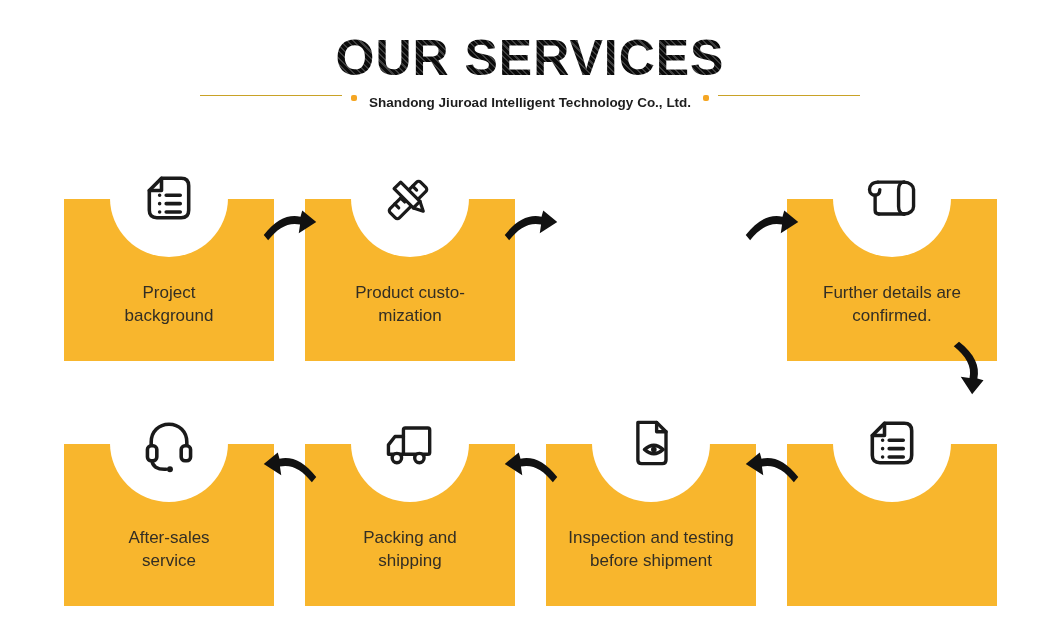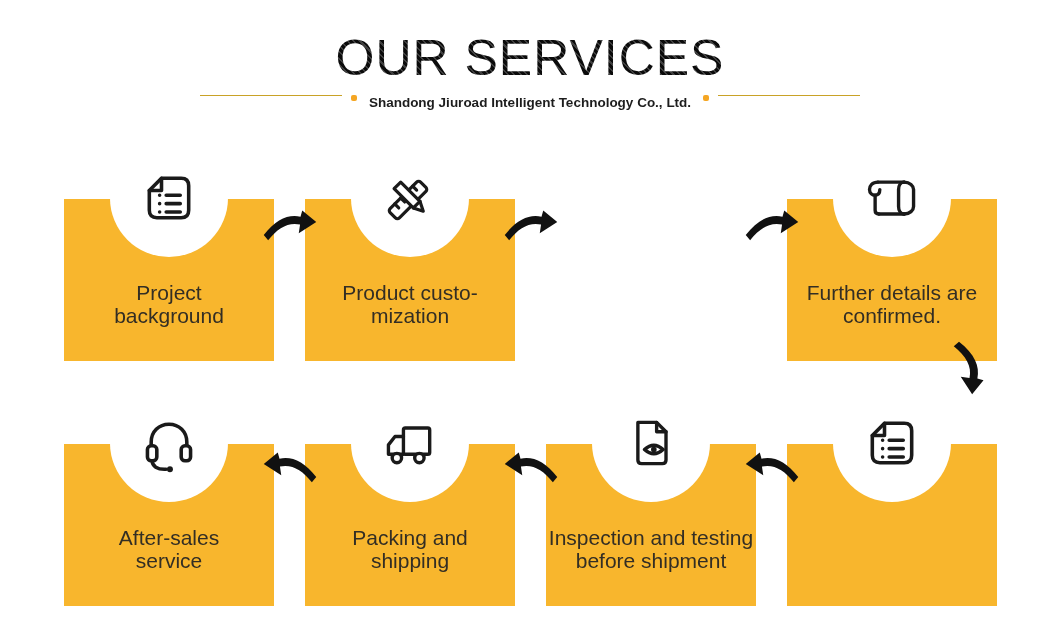--- a/index.html
+++ b/index.html
@@ -5,21 +5,21 @@
   * { margin:0; padding:0; box-sizing:border-box; }
   html,body { background:#fff; }
   #canvas {
     position:relative; width:1060px; height:632px; background:#fff;
     font-family:"Liberation Sans","DejaVu Sans",sans-serif; overflow:hidden;
   }
 
   
   .title {
     position:absolute; top:32px; left:0; width:100%;
-    text-align:center; font-size:50px; line-height:1.04; font-weight:400;
+    text-align:center; font-size:50px; line-height:1.04; font-weight:700;
     letter-spacing:1px; color:var(--title-black,#151515);
   }
   @supports (-webkit-background-clip: text) {
     .title .hatch {
       background:repeating-linear-gradient(45deg,#0b0b0b 0 3px,#3f3f3f 3px 4.5px);
       -webkit-background-clip:text; background-clip:text; color:transparent;
     }
   }
   .subtitle-bar {
     position:absolute; top:95px; left:50%; transform:translateX(-50%);
@@ -35,21 +35,21 @@
     background:var(--card-yellow,#F8B62D);
   }
   .circle {
     position:absolute; top:-60px; left:50%; transform:translateX(-50%);
     width:118px; height:118px; border-radius:50%; background:#fff;
     display:flex; align-items:center; justify-content:center;
   }
   .circle svg { display:block; }
   .card-label {
     position:absolute; top:82px; left:0; width:100%;
-    text-align:center; font-size:21px; line-height:23px;
+    text-align:center; font-size:17px; line-height:23px;
     color:var(--text-dark,#332E24);
   }
 
   
   .arrow { position:absolute; width:56px; height:40px; }
   .arrow svg { display:block; width:100%; height:100%; }
   .arrow-left svg { transform:scaleX(-1); }
   .arrow-down { transform:rotate(90deg); }
 </style>
 </head>

